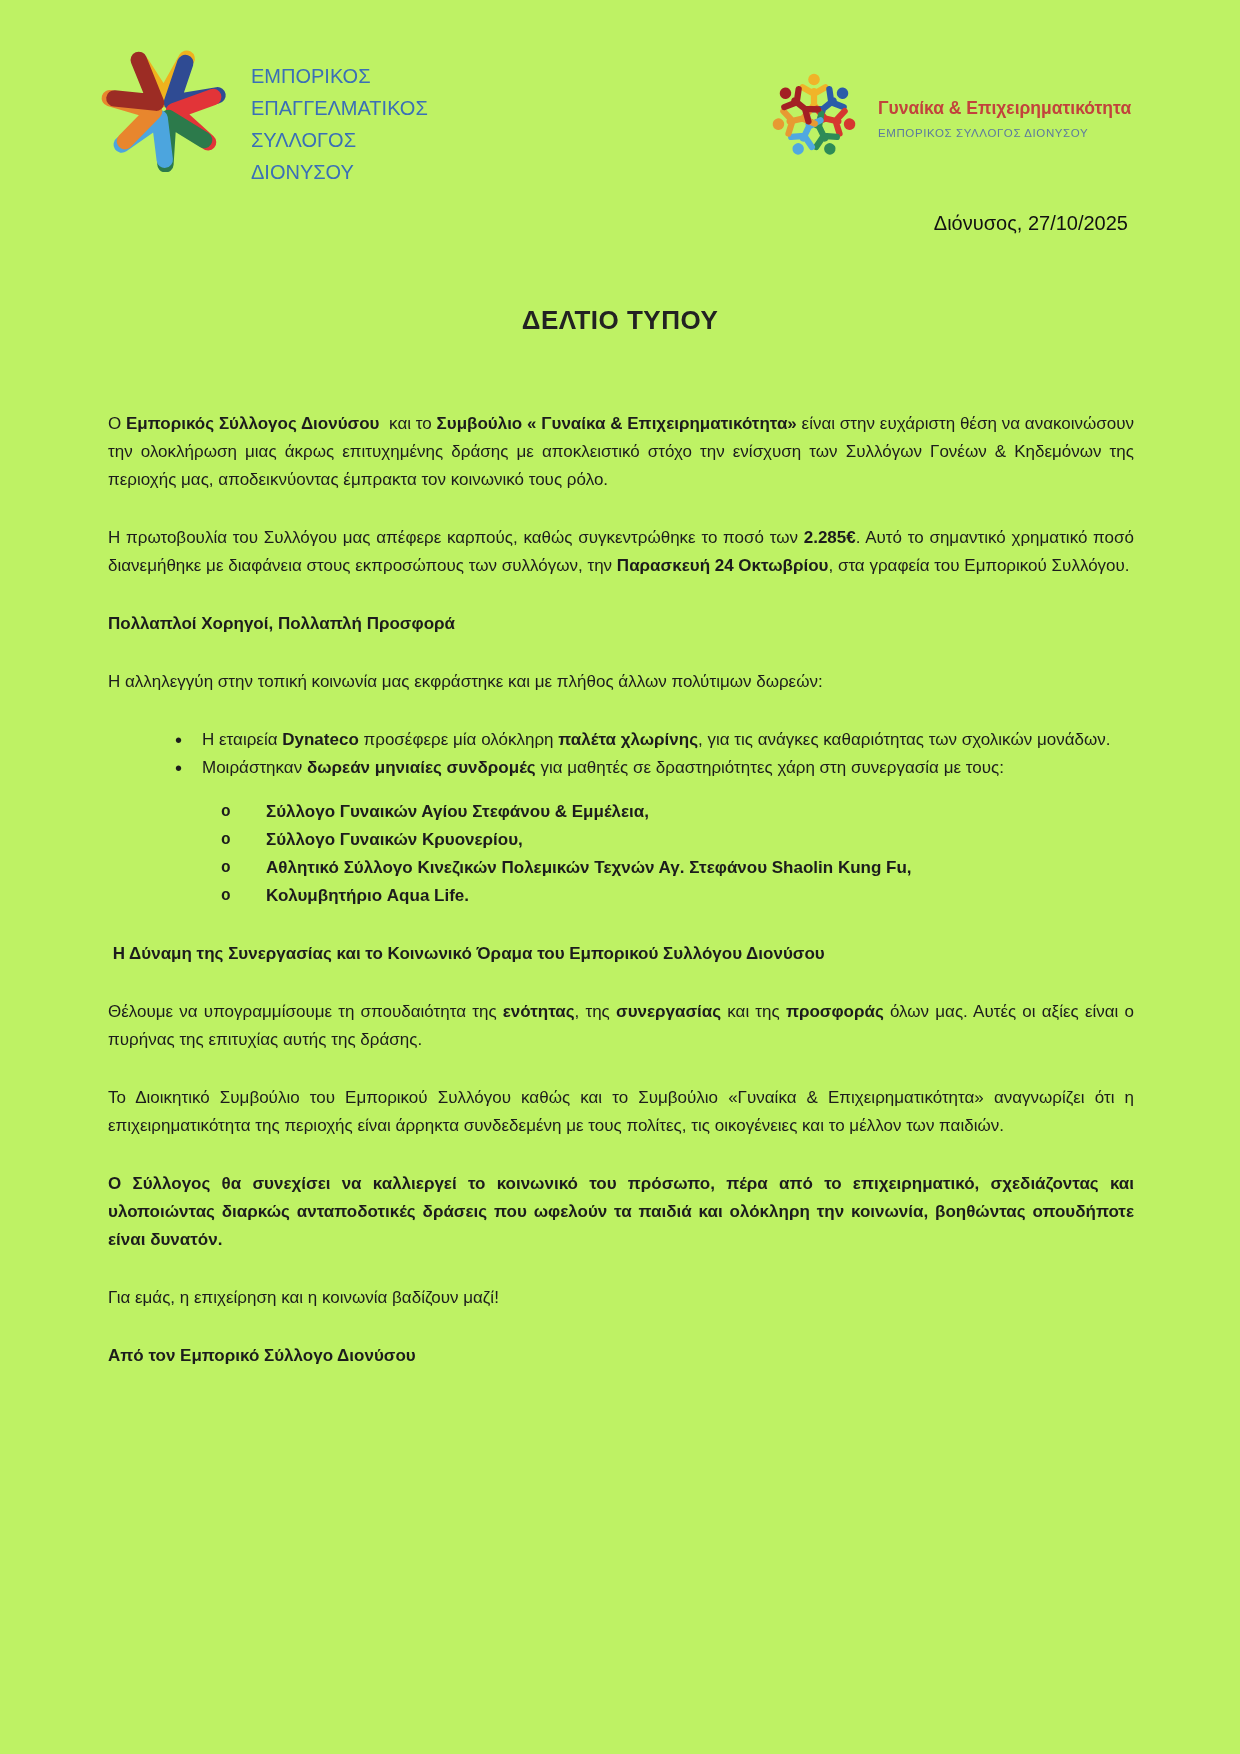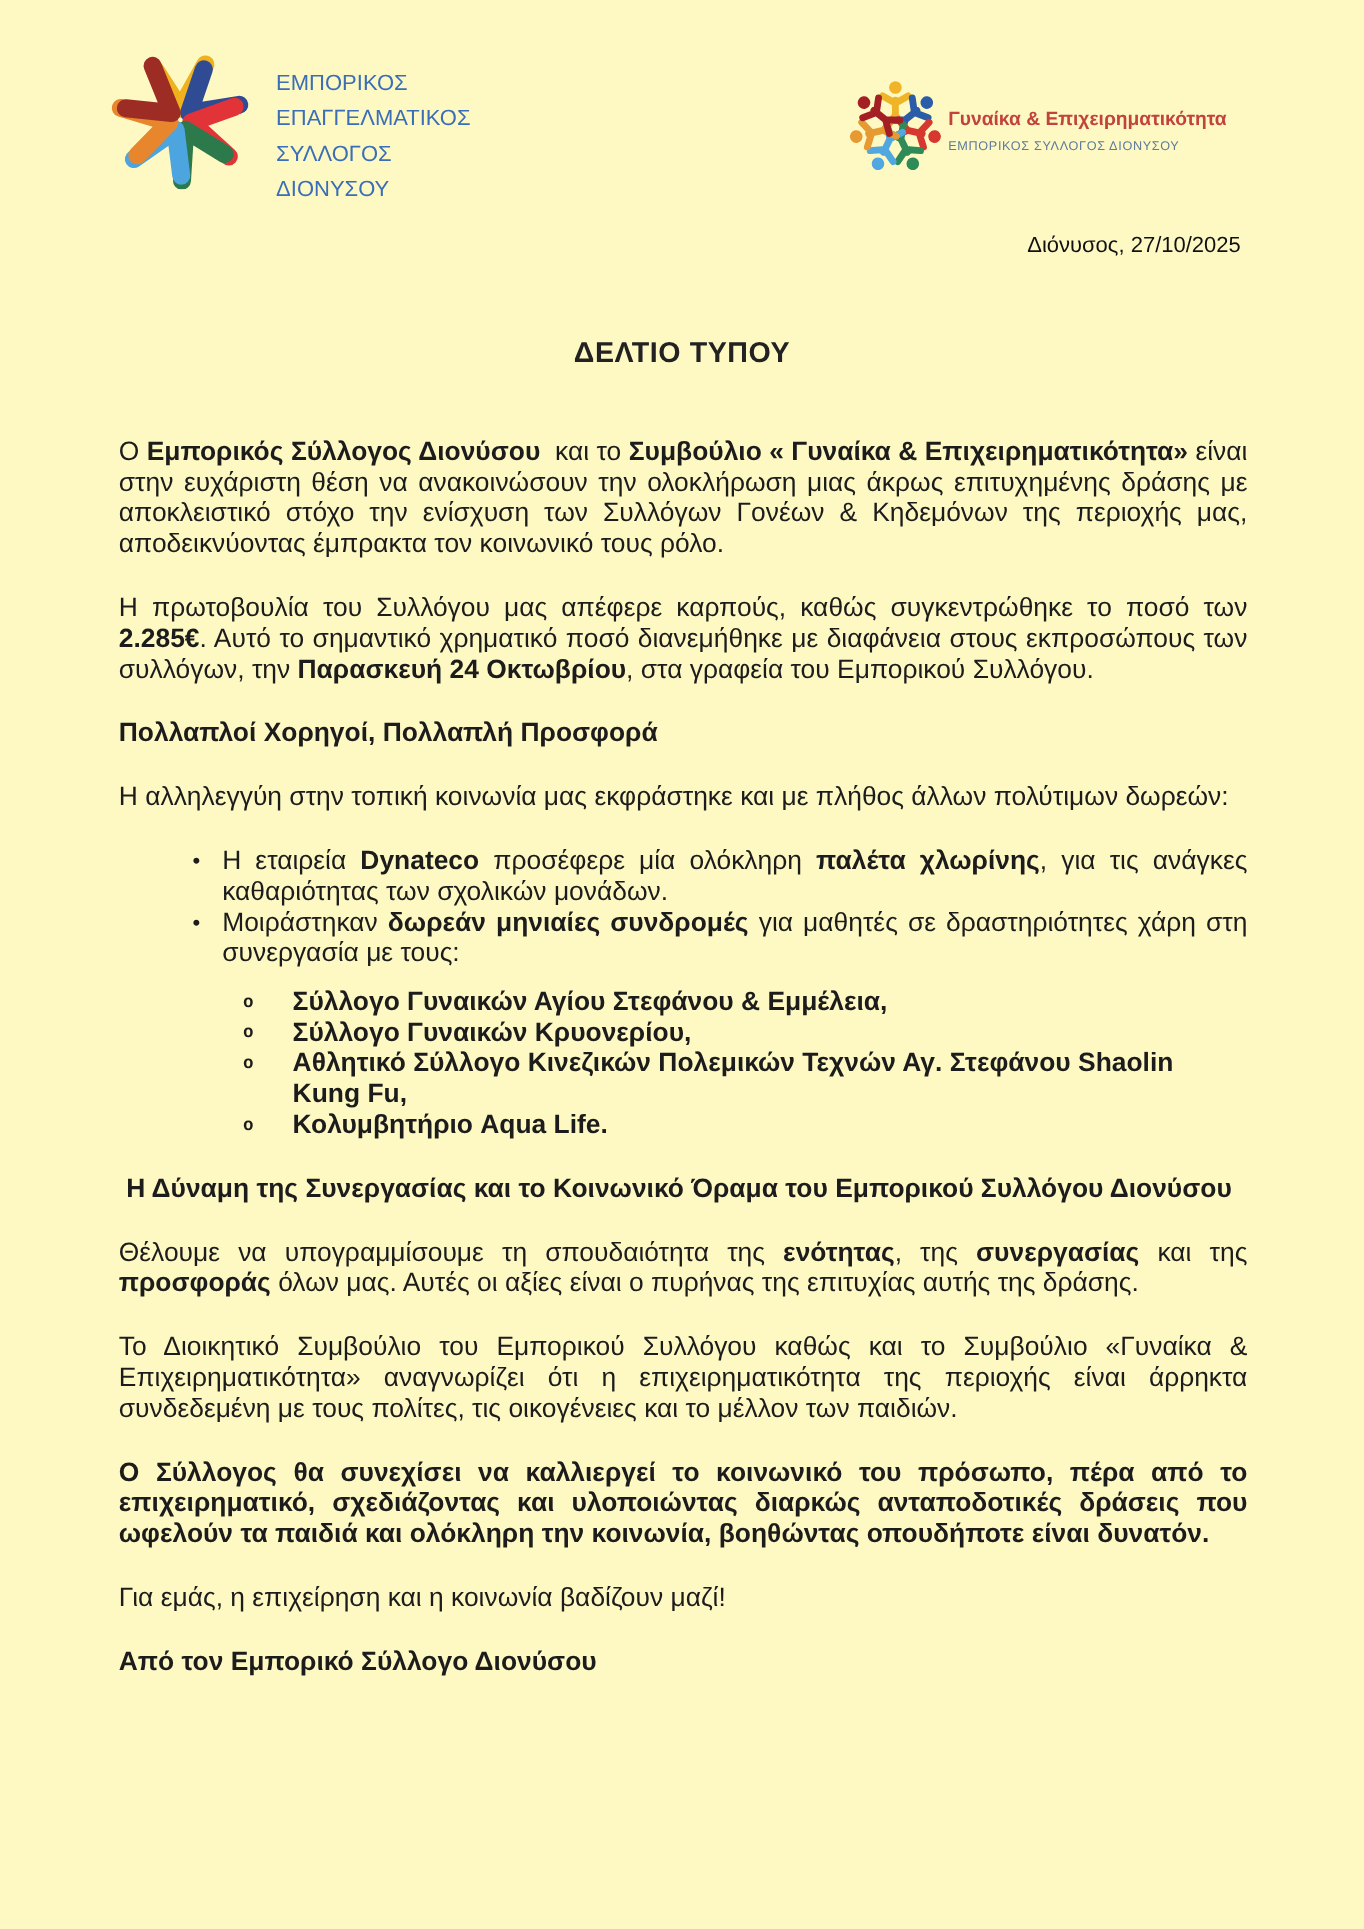--- a/index.html
+++ b/index.html
@@ -1,39 +1,39 @@
 <!DOCTYPE html>
 <html lang="el"><head>
 <meta charset="utf-8">
 <style>
   html,body{margin:0;padding:0;background:#ffffff;}
   .page{
     position:relative;
     width:1240px;height:1754px;
-    background:#fef9c3;
+    background:#bef264;
     font-family:"Liberation Sans",sans-serif;
     color:#1c1c1c;
     overflow:hidden;
   }
   
   .logo-left{position:absolute;left:95px;top:46px;display:flex;gap:18px;align-items:flex-start;}
   .logo-left-text{font-size:20px;line-height:32px;color:#3a6fb7;margin-top:14px;white-space:nowrap;}
-  .logo-right{position:absolute;left:766px;top:68px;display:flex;align-items:center;}
+  .logo-right{position:absolute;left:766px;top:68px;display:flex;align-items:center;gap:16px;}
   .wlogo-title{font-size:17.5px;font-weight:700;color:#c2433c;white-space:nowrap;}
   .wlogo-sub{font-size:11.5px;color:#5d7a9e;letter-spacing:.6px;margin-top:8px;white-space:nowrap;}
   .date-line{position:absolute;top:212px;right:112px;font-size:20px;color:#111;}
   .doc-title{
     position:absolute;top:293px;left:0;right:0;
     text-align:center;font-size:26px;font-weight:700;color:#222;
     letter-spacing:.5px;margin:12px;
   }
   
   .doc-body{
-    position:absolute;top:397px;left:108px;width:1026px;
-    font-size:24px;line-height:28px;
+    position:absolute;top:410px;left:108px;width:1026px;
+    font-size:17px;line-height:28px;
   }
   .p,.h{margin:0 0 30px 0;white-space:pre-wrap;}
   .p{text-align:justify;}
   .h{font-weight:700;text-align:left;}
   b{font-weight:700;}
   ul.blist{list-style:none;margin:0 0 30px 0;padding:0;}
   li.bitem{position:relative;padding-left:94px;text-align:justify;}
   li.bitem::before{content:"\2022";position:absolute;left:67px;top:0;font-size:20px;}
   ul.slist{list-style:none;margin:16px;padding:0;font-weight:bold;}
   li.sitem{position:relative;padding-left:48px;text-align:left;}

